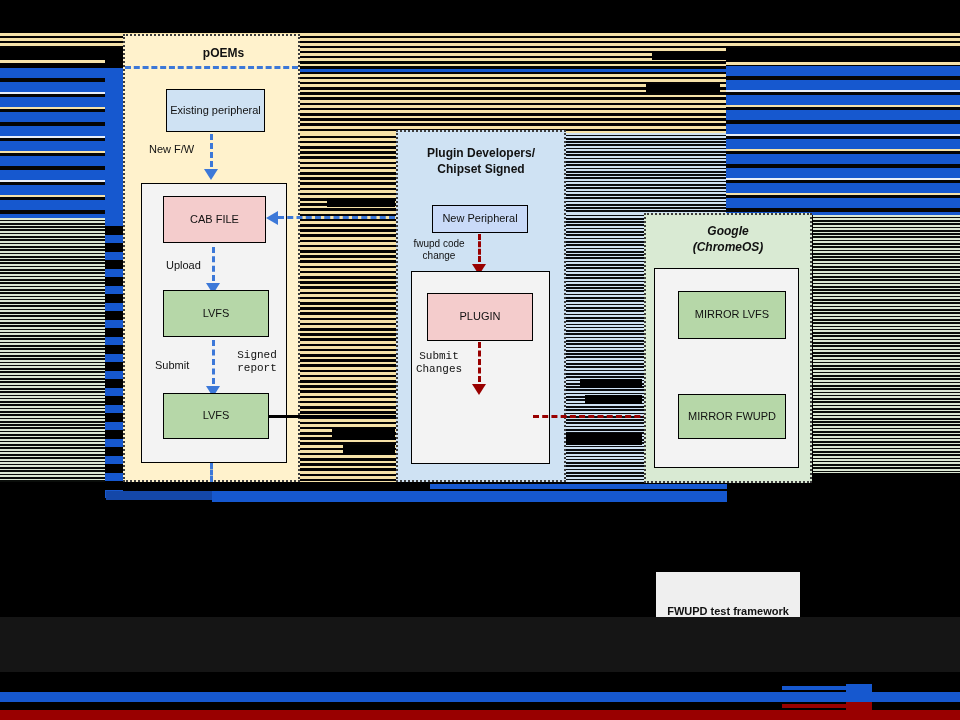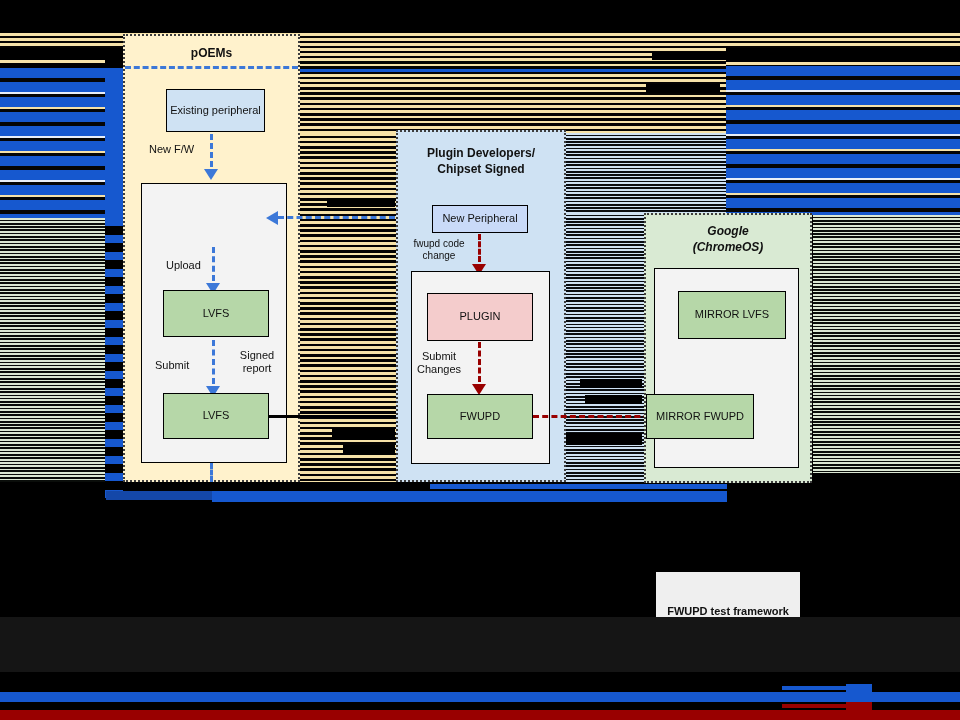--- a/index.html
+++ b/index.html
@@ -30,21 +30,21 @@
   .panel{background:var(--panel-gray,#f3f3f3);border:1.5px solid #000;box-sizing:border-box;}
   .node{border:1.5px solid #000;box-sizing:border-box;display:flex;align-items:center;justify-content:center;
         text-align:center;font-size:11px;line-height:1.25;}
   .n-pink{background:var(--box-pink,#f4cccc);}
   .n-green{background:var(--box-green,#b6d7a8);}
   .n-blue{background:var(--light-blue,#cfe2f3);}
   .n-peri{background:var(--box-periwinkle,#c9daf8);border-width:1px;}
   .group-title{font-weight:bold;font-size:12px;text-align:center;line-height:1.3;}
   .lbl{font-size:11px;line-height:1.2;}
   .lbl-sm{font-size:10px;line-height:1.2;text-align:center;}
-  .ctr{text-align:center;}
+  .ctr{text-align:center;font-family:Liberation Mono, monospace;}
   
   .dash-h-blue{border-top:3px dashed var(--accent-blue,#3c78d8);height:0;}
   .dash-v-blue{border-left:3px dashed var(--accent-blue,#3c78d8);width:0;}
   .dash-h-red{border-top:3px dashed var(--dark-red,#990000);height:0;}
   .dash-v-red{border-left:3px dashed var(--dark-red,#990000);width:0;}
   .line-black{background:#000;}
   .tri{width:0;height:0;}
   .ah-down-blue{border-left:7px solid transparent;border-right:7px solid transparent;border-top:11px solid var(--accent-blue,#3c78d8);}
   .ah-left-blue{border-top:7px solid transparent;border-bottom:7px solid transparent;border-right:12px solid var(--accent-blue,#3c78d8);}
   .ah-down-red{border-left:7px solid transparent;border-right:7px solid transparent;border-top:11px solid var(--dark-red,#990000);}
@@ -76,33 +76,36 @@
   <div class="abs blob" style="left:652px;top:52px;width:188px;height:8px;"></div>
   <div class="abs blob" style="left:646px;top:84px;width:74px;height:9px;"></div>
   <div class="abs blob" style="left:327px;top:198px;width:68px;height:9px;"></div>
   <div class="abs blob" style="left:580px;top:379px;width:62px;height:9px;"></div>
   <div class="abs blob" style="left:585px;top:395px;width:57px;height:9px;"></div>
   <div class="abs blob" style="left:566px;top:433px;width:76px;height:12px;"></div>
   <div class="abs blob" style="left:332px;top:428px;width:63px;height:12px;"></div>
   <div class="abs blob" style="left:343px;top:445px;width:52px;height:10px;"></div>
 
   <div class="abs group g-poems" style="left:123px;top:34px;width:177px;height:448px;"></div>
-  <div class="abs group-title" style="left:123px;top:46px;width:177px;">pOEMs</div>
+  <div class="abs group-title" style="left:123px;top:46px;width:177px;padding-left:12px;">pOEMs</div>
   <div class="abs dash-h-blue" style="left:125px;top:66px;width:173px;"></div>
 
   <div class="abs node n-blue" style="left:166px;top:89px;width:99px;height:43px;">
     <span>Existing peripheral</span>
   </div>
 
   <div class="abs dash-v-blue" style="left:210px;top:134px;height:33px;"></div>
   <div class="abs tri ah-down-blue" style="left:204px;top:169px;"></div>
   <div class="abs lbl" style="left:149px;top:143px;">New F/W</div>
 
   <div class="abs panel" style="left:141px;top:183px;width:146px;height:280px;"></div>
 
+  <div class="abs node n-pink" style="left:163px;top:196px;width:103px;height:47px;">
+    <span>CAB FILE</span>
+  </div>
 
   <div class="abs dash-v-blue" style="left:212px;top:247px;height:34px;"></div>
   <div class="abs tri ah-down-blue" style="left:206px;top:283px;"></div>
   <div class="abs lbl" style="left:166px;top:259px;">Upload</div>
 
   <div class="abs node n-green" style="left:163px;top:290px;width:106px;height:47px;">
     <span>LVFS</span>
   </div>
 
   <div class="abs dash-v-blue" style="left:212px;top:340px;height:44px;"></div>
@@ -139,40 +142,37 @@
   <div class="abs panel" style="left:411px;top:271px;width:139px;height:193px;"></div>
 
   <div class="abs node n-pink" style="left:427px;top:293px;width:106px;height:48px;">
     <span>PLUGIN</span>
   </div>
 
   <div class="abs dash-v-red" style="left:478px;top:342px;height:40px;"></div>
   <div class="abs tri ah-down-red" style="left:472px;top:384px;"></div>
   <div class="abs lbl ctr" style="left:407px;top:350px;width:64px;">Submit Changes</div>
 
-  <div class="abs node n-green" style="left:427px;top:394px;width:106px;height:45px;">
-    <span>FWUPD</span>
-  </div>
 
   <div class="abs dash-h-red" style="left:533px;top:415px;width:135px;"></div>
   <div class="abs tri ah-right-red" style="left:666px;top:409px;"></div>
 
   <div class="abs group g-google" style="left:644px;top:213px;width:168px;height:270px;"></div>
   <div class="abs group-title" style="left:644px;top:224px;width:168px;font-style:italic;">
     <div>Google</div>
     <div>(ChromeOS)</div>
   </div>
 
   <div class="abs panel" style="left:654px;top:268px;width:145px;height:200px;"></div>
 
   <div class="abs node n-green" style="left:678px;top:291px;width:108px;height:48px;">
     <span>MIRROR LVFS</span>
   </div>
 
-  <div class="abs node n-green" style="left:646px;top:394px;width:108px;height:45px;">
+  <div class="abs node n-green" style="left:678px;top:394px;width:108px;height:45px;">
     <span>MIRROR FWUPD</span>
   </div>
 
   <div class="abs solid-blue" style="left:430px;top:484px;width:297px;height:5px;"></div>
   <div class="abs solid-blue-dark" style="left:106px;top:491px;width:106px;height:9px;"></div>
   <div class="abs solid-blue" style="left:212px;top:491px;width:515px;height:11px;"></div>
 
   <div class="abs test-box" style="left:656px;top:572px;width:144px;height:45px;align-items:flex-end;">
     <span>FWUPD test framework</span>
   </div>

